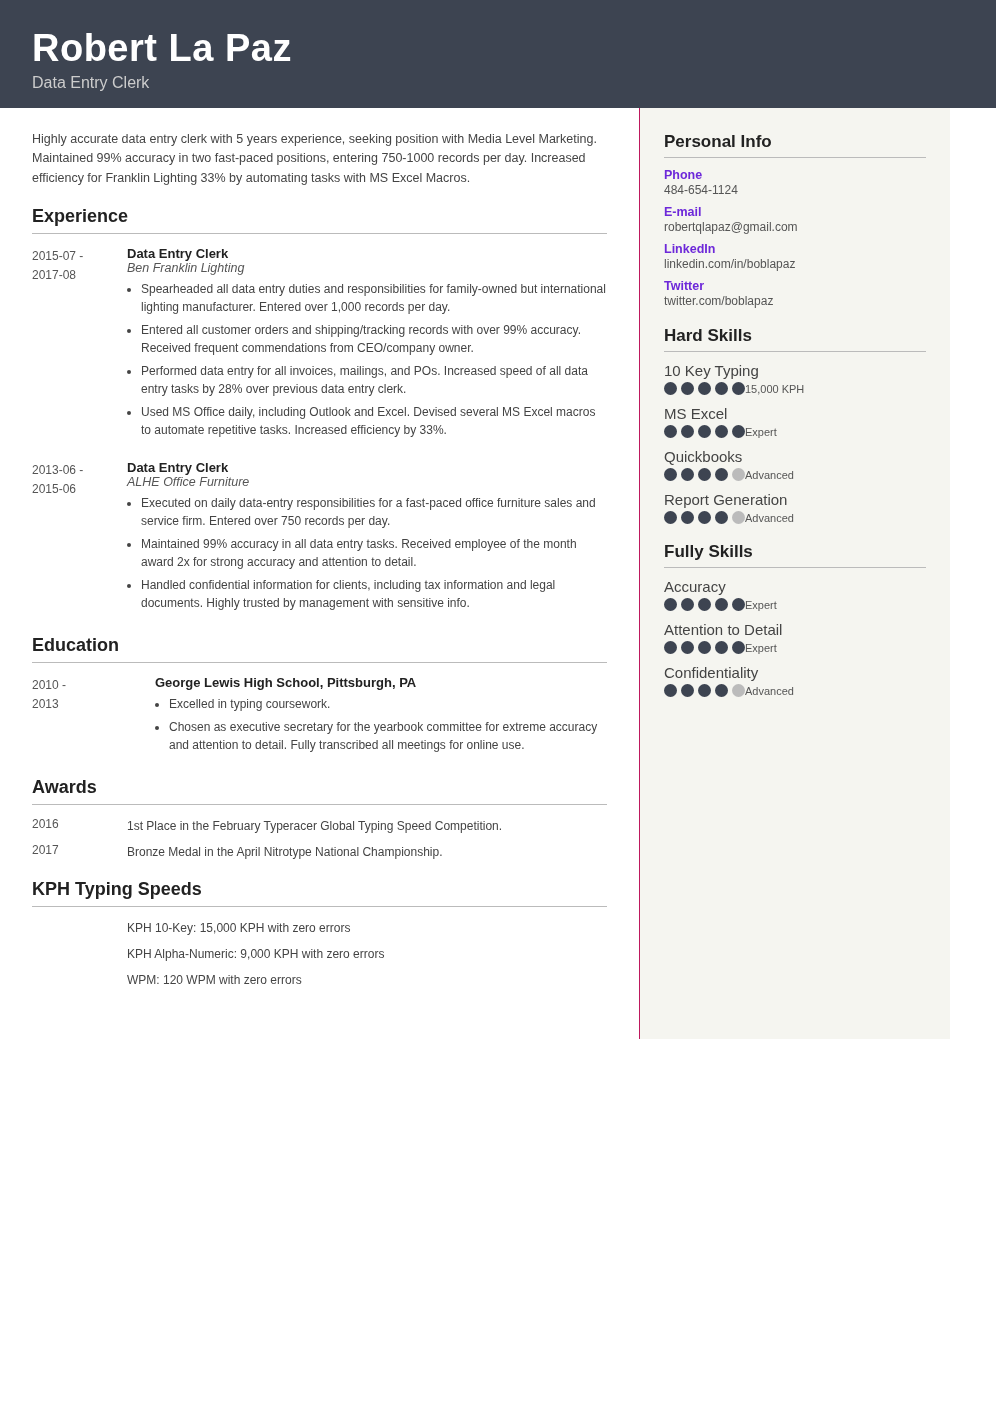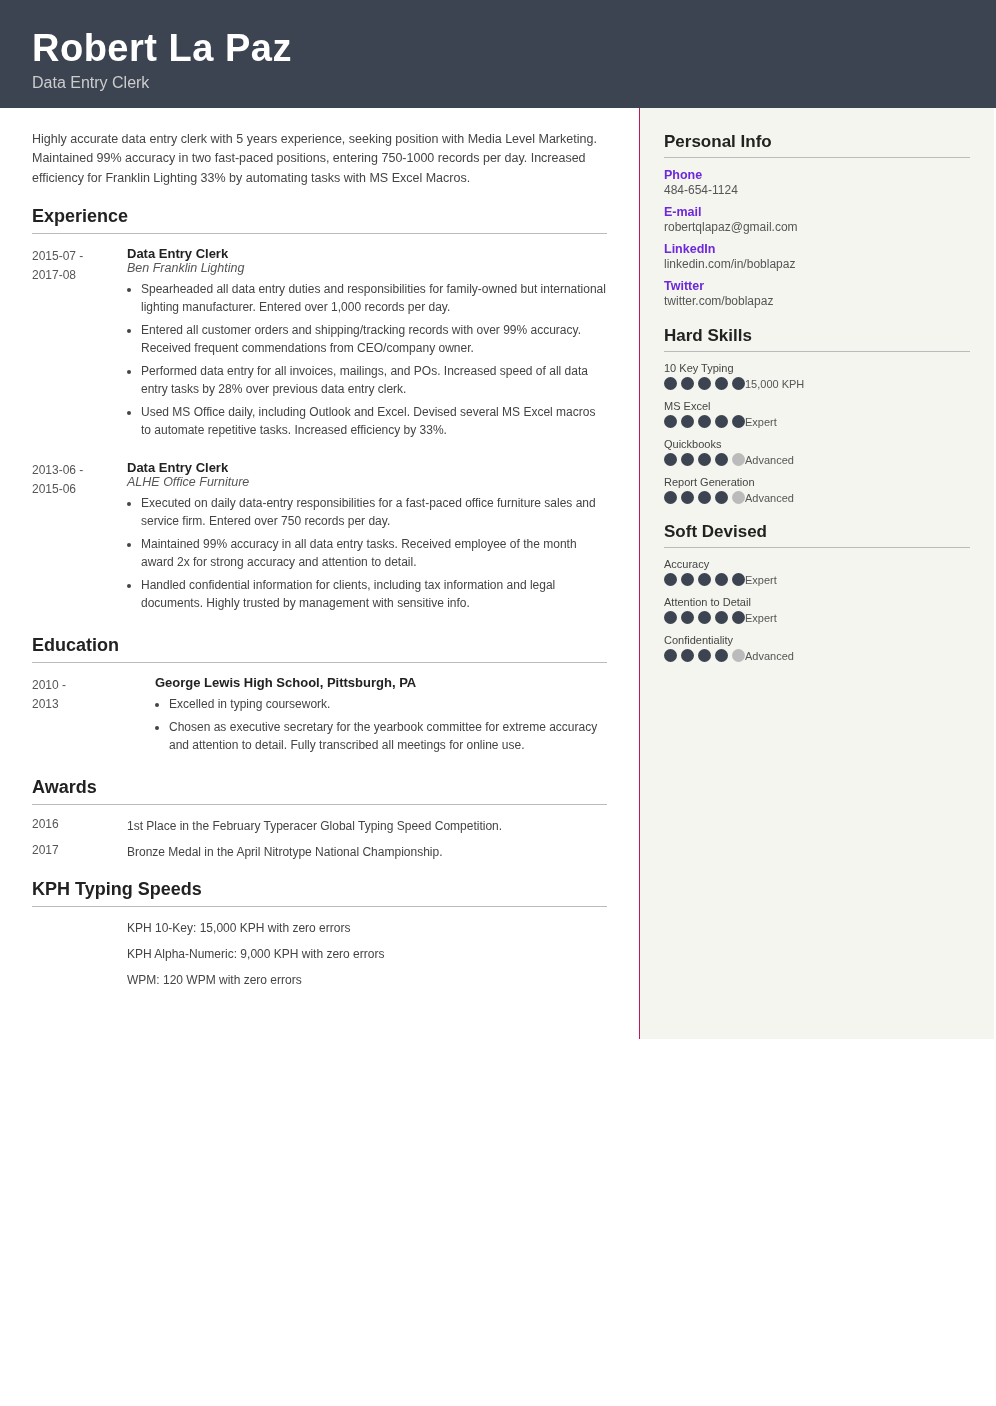--- a/index.html
+++ b/index.html
@@ -42,21 +42,21 @@
     
     .left-col {
       flex: 1 1 0;
       padding: 22px 32px 32px 32px;
       border-right: 1px solid #be185d;
       max-width: 640px;
     }
 
     
     .right-col {
-      width: 354px;
+      width: 310px;
       min-width: 280px;
       padding: 22px 24px 32px 24px;
       background: #f5f5f0;
     }
 
     
     .summary-text {
       font-size: 12.5px;
       line-height: 1.55;
       color: #444;
@@ -203,21 +203,21 @@
       font-size: 12px;
       color: #555;
       margin-bottom: 4px;
     }
 
     
     .skill-item {
       margin-bottom: 10px;
     }
     .skill-name {
-      font-size: 11px;
+      font-size: 15px;
       color: #444;
       margin-bottom: 3px;
     }
     .skill-dots {
       display: flex;
       gap: 4px;
     }
     .dot {
       width: 13px;
       height: 13px;
@@ -420,21 +420,21 @@
             <span class="dot dot-filled"></span>
             <span class="dot dot-filled"></span>
             <span class="dot dot-empty"></span>
           </div>
           <div class="skill-level-label">Advanced</div>
         </div>
       </div>
     </div>
 
     <div class="section-gap">
-      <div class="right-section-title">Soft Devised</div>
+      <div class="right-section-title">Fully Skills</div>
       <hr class="right-divider">
 
       <div class="skill-item">
         <div class="skill-name">Accuracy</div>
         <div class="skill-rating-container">
           <div class="skill-dots">
             <span class="dot dot-filled"></span>
             <span class="dot dot-filled"></span>
             <span class="dot dot-filled"></span>
             <span class="dot dot-filled"></span>

